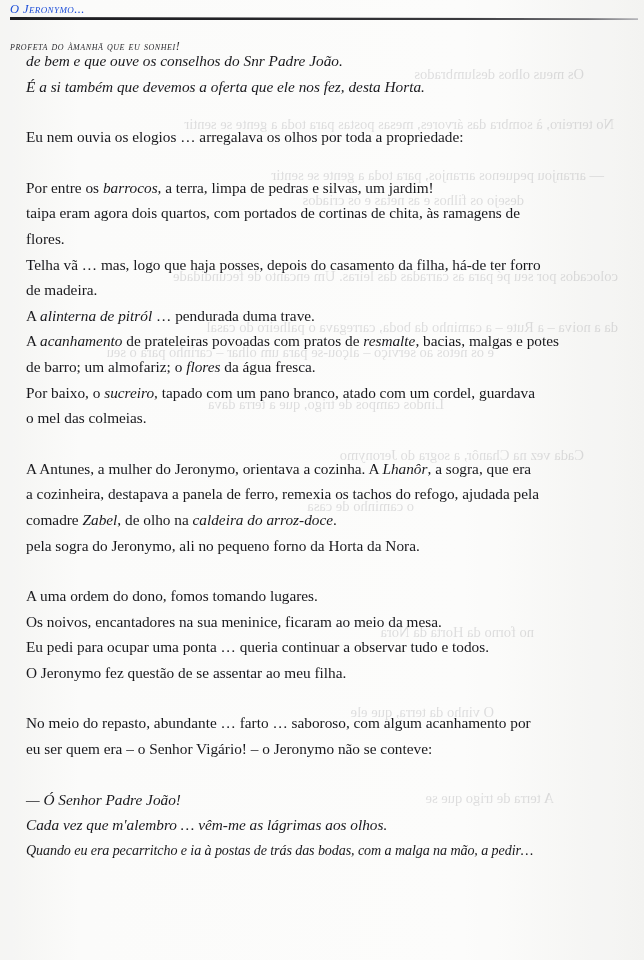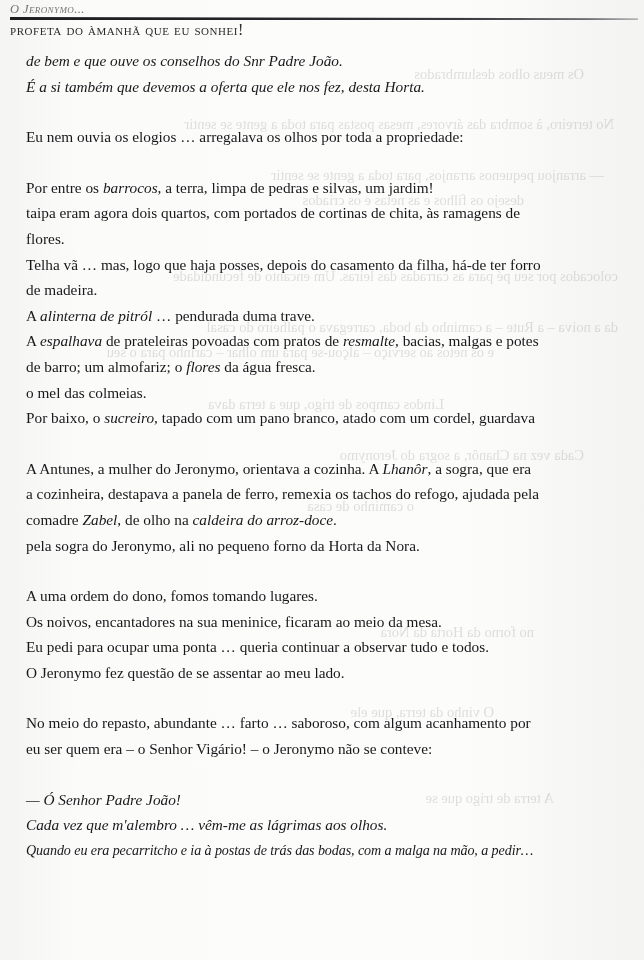--- a/index.html
+++ b/index.html
@@ -32,35 +32,36 @@
     position: absolute;
     left: 10px;
     top: 2px;
     width: 628px;
   }
   .runhead-title {
     font-style: italic;
     font-variant: small-caps;
     font-size: 12.5px;
     letter-spacing: .4px;
-    color: #737373;
+    color: #1d4ed8;
     line-height: 14px;
     white-space: nowrap;
   }
   .runhead-rule {
     margin-top: 1px;
     height: 3px;
     background: linear-gradient(90deg,
         #1d1d20 0%, #232327 35%, #3a3a3e 72%, #6e6e73 92%, #b6b6ba 100%);
     clip-path: polygon(0 0, 100% 38%, 100% 100%, 0 100%);
   }
   .runhead-sub {
-    margin-top: 1px;
+    margin-top: 19px;
+    font-style: italic;
     font-variant: small-caps;
-    font-size: 16px;
+    font-size: 12px;
     letter-spacing: .55px;
     color: #2a2a2e;
     white-space: nowrap;
   }
 
   
   .bleed {
     position: absolute;
     left: 0;
     top: 0;
@@ -146,42 +147,42 @@
 
     <div class="gap"></div>
 
     <div>
       <div class="ln">Por entre os <em>barrocos</em>, a terra, limpa de pedras e silvas, um jardim!</div>
       <div class="ln">taipa eram agora dois quartos, com portados de cortinas de chita, às ramagens de</div>
       <div class="ln">flores.</div>
       <div class="ln">Telha vã … mas, logo que haja posses, depois do casamento da filha, há-de ter forro</div>
       <div class="ln">de madeira.</div>
       <div class="ln">A <em>alinterna de pitról</em> … pendurada duma trave.</div>
-      <div class="ln">A <em>espalhava</em> de prateleiras povoadas com pratos de <em>resmalte</em>, bacias, malgas e potes</div>
+      <div class="ln">A <em>acanhamento</em> de prateleiras povoadas com pratos de <em>resmalte</em>, bacias, malgas e potes</div>
       <div class="ln">de barro; um almofariz; o <em>flores</em> da água fresca.</div>
+      <div class="ln">Por baixo, o <em>sucreiro</em>, tapado com um pano branco, atado com um cordel, guardava</div>
       <div class="ln">o mel das colmeias.</div>
-      <div class="ln">Por baixo, o <em>sucreiro</em>, tapado com um pano branco, atado com um cordel, guardava</div>
     </div>
 
     <div class="gap"></div>
 
     <div>
       <div class="ln">A Antunes, a mulher do Jeronymo, orientava a cozinha. A <em>Lhanôr</em>, a sogra, que era</div>
       <div class="ln">a cozinheira, destapava a panela de ferro, remexia os tachos do refogo, ajudada pela</div>
       <div class="ln">comadre <em>Zabel</em>, de olho na <em>caldeira do arroz-doce</em>.</div>
       <div class="ln">pela sogra do Jeronymo, ali no pequeno forno da Horta da Nora.</div>
     </div>
 
     <div class="gap"></div>
 
     <div>
       <div class="ln">A uma ordem do dono, fomos tomando lugares.</div>
       <div class="ln">Os noivos, encantadores na sua meninice, ficaram ao meio da mesa.</div>
       <div class="ln">Eu pedi para ocupar uma ponta … queria continuar a observar tudo e todos.</div>
-      <div class="ln">O Jeronymo fez questão de se assentar ao meu lado.</div>
+      <div class="ln">O Jeronymo fez questão de se assentar ao meu filha.</div>
     </div>
 
     <div class="gap"></div>
 
     <div>
       <div class="ln">No meio do repasto, abundante … farto … saboroso, com algum acanhamento por</div>
       <div class="ln">eu ser quem era – o Senhor Vigário! – o Jeronymo não se conteve:</div>
     </div>
 
     <div class="gap"></div>

